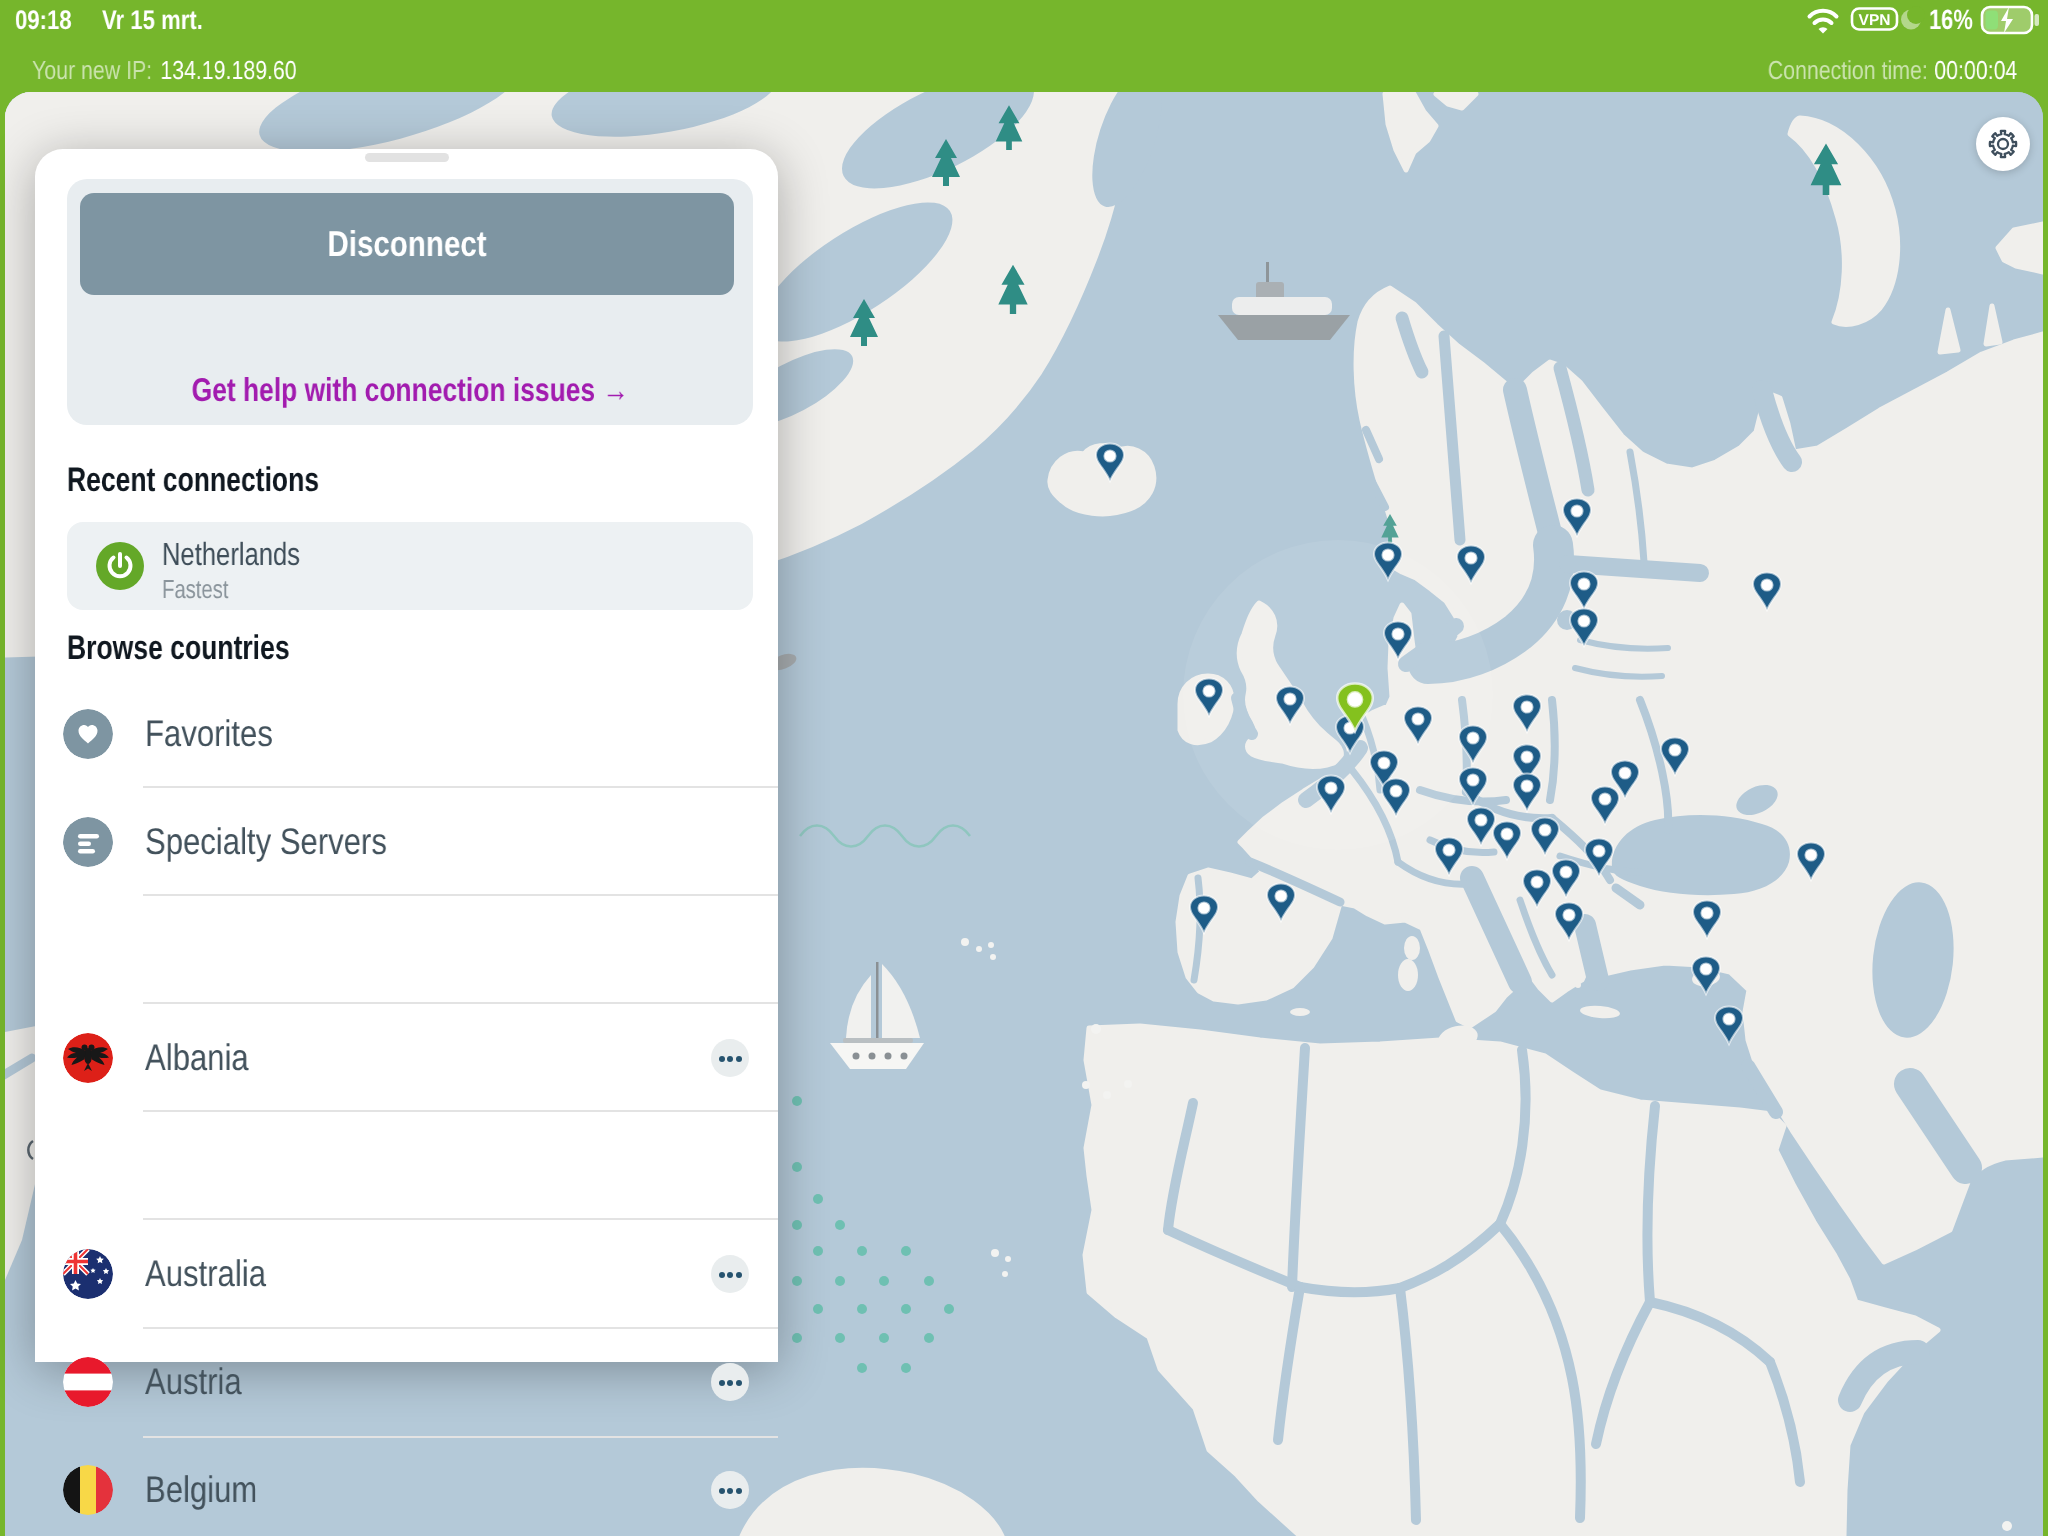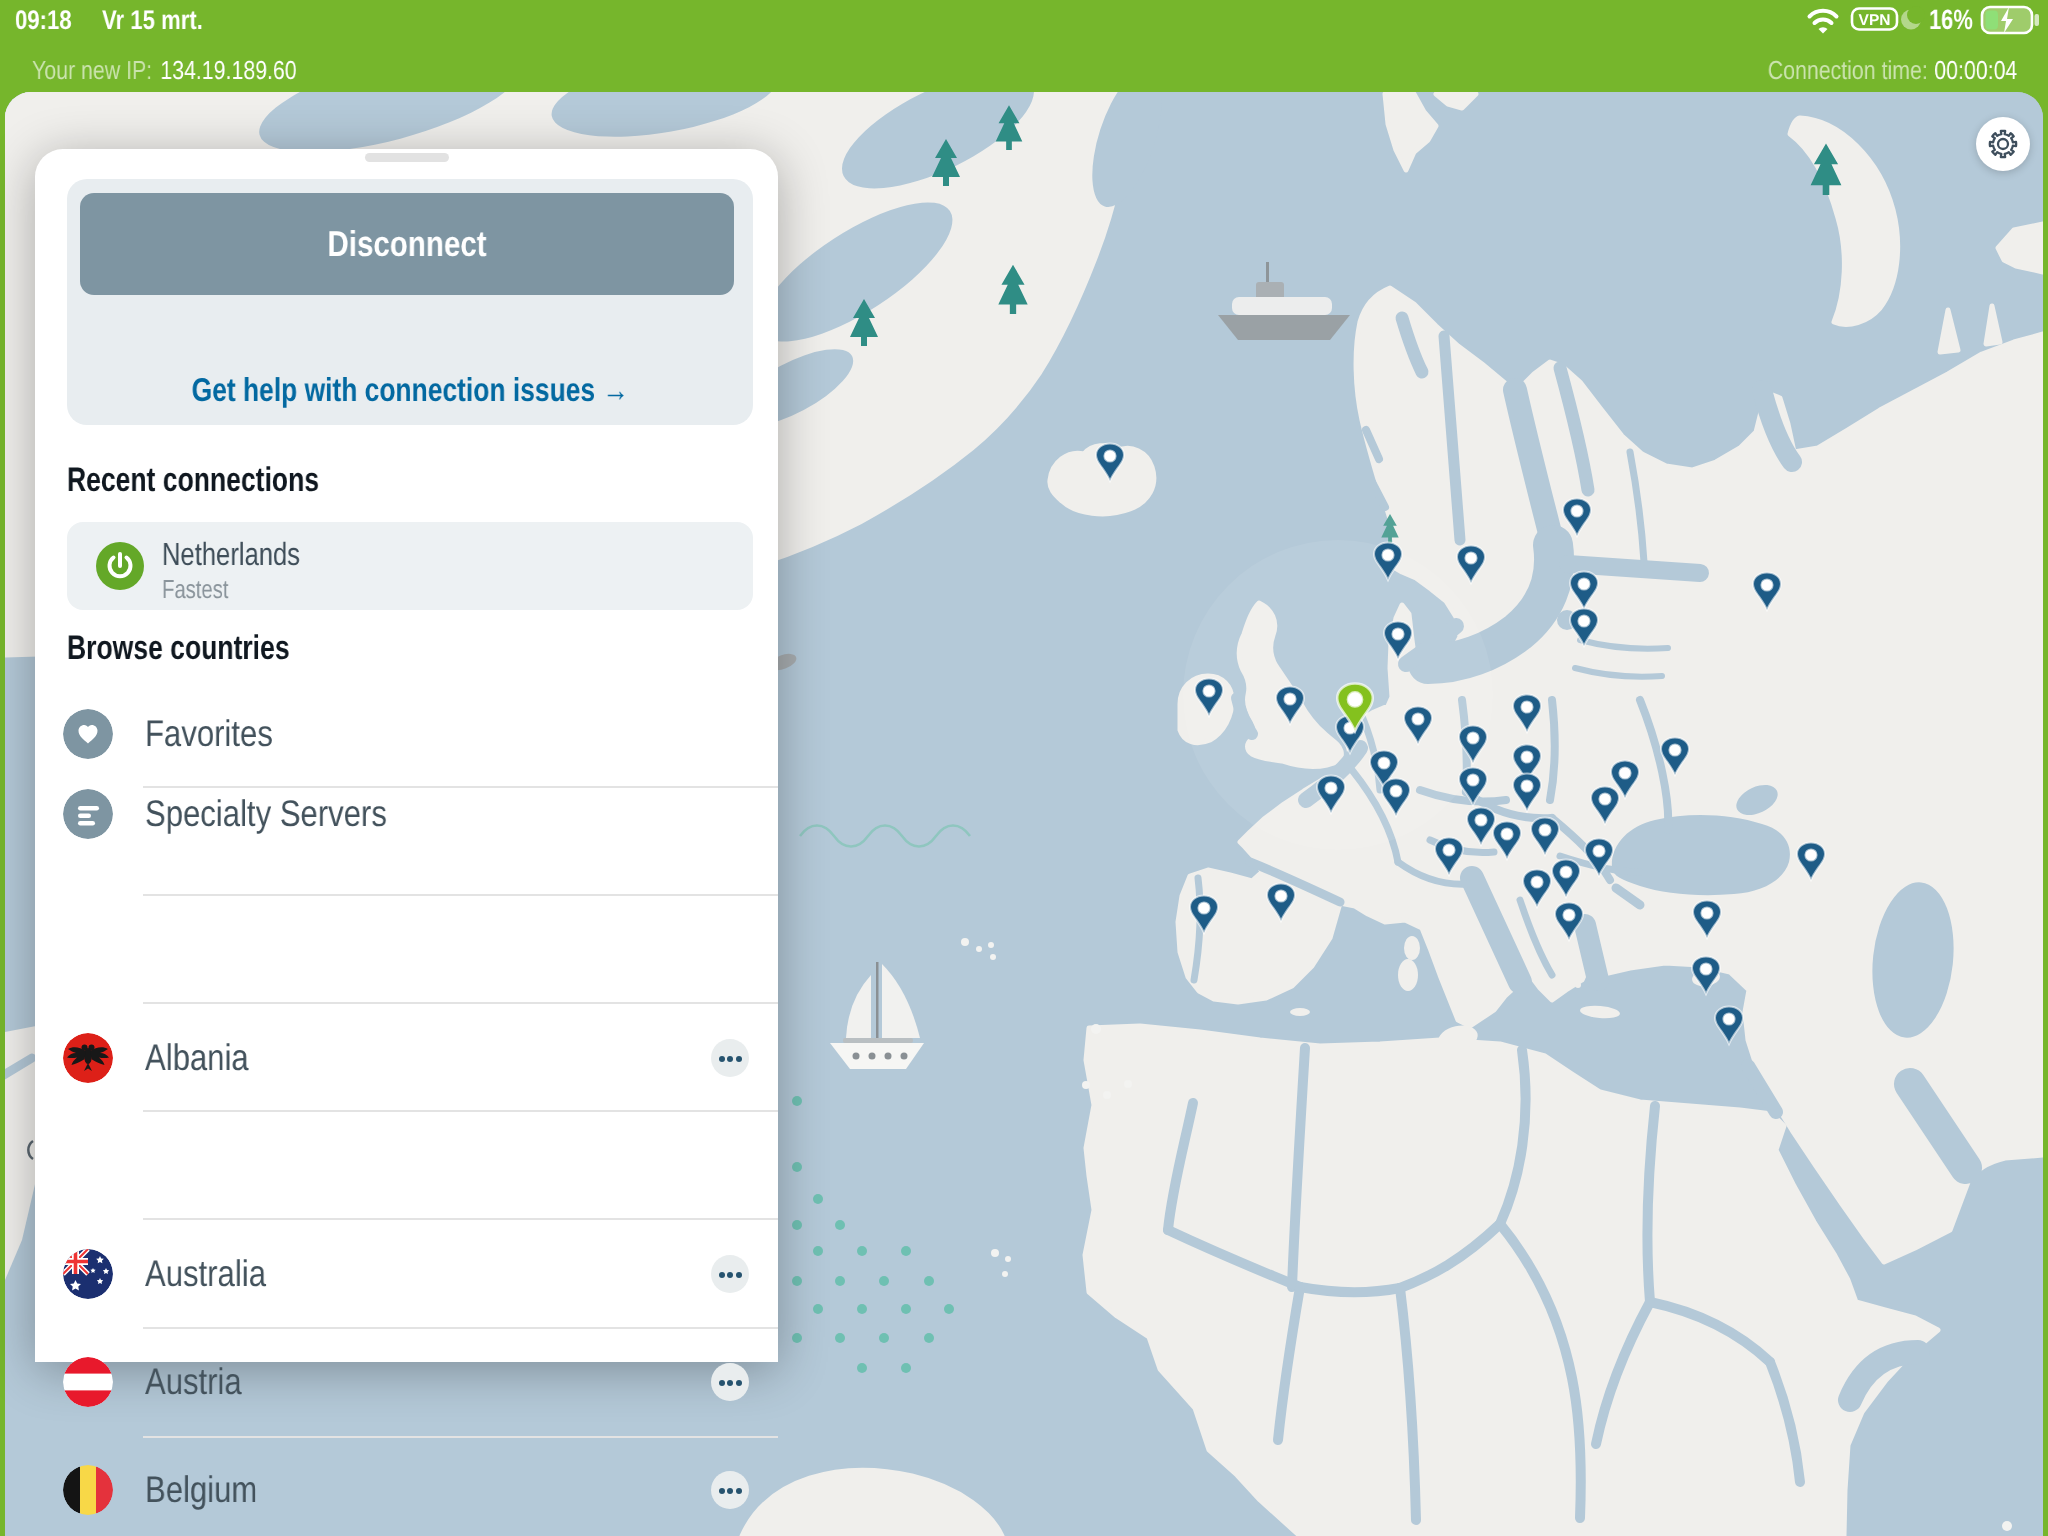--- a/index.html
+++ b/index.html
@@ -24,21 +24,21 @@
   #gear{position:absolute;left:1976px;top:117px;width:54px;height:54px;border-radius:50%;
     background:#fff;box-shadow:0 2px 8px rgba(0,0,0,0.18);}
   
   #panel{position:absolute;left:35px;top:149px;width:743px;height:1213px;background:#fff;
     border-radius:28px 28px 0 0;box-shadow:0 8px 50px rgba(0,0,0,0.30);}
   #handle{position:absolute;left:330px;top:4px;width:84px;height:9px;border-radius:5px;background:#e2e2e2;}
   #card1{position:absolute;left:32px;top:30px;width:686px;height:246px;background:#e8edf0;border-radius:20px;}
   #dbtn{position:absolute;left:13px;top:14px;width:654px;height:102px;background:#7e95a2;border-radius:14px;
     color:#fff;font-size:36px;font-weight:bold;text-align:center;line-height:102px;}
   #dbtn span{display:inline-block;transform:scaleX(0.82);will-change:transform;}
-  #help{position:absolute;left:0;width:100%;top:192px;text-align:center;font-size:33px;font-weight:bold;color:#0369a1;}
+  #help{position:absolute;left:0;width:100%;top:192px;text-align:center;font-size:33px;font-weight:bold;color:#a21caf;}
   #help span{display:inline-block;transform:scaleX(0.80);will-change:transform;}
   .h2{position:absolute;left:32px;font-size:34px;font-weight:bold;color:#101820;transform-origin:left center;transform:scaleX(0.78);will-change:transform;}
   #card2{position:absolute;left:32px;top:373px;width:686px;height:88px;background:#edf1f3;border-radius:16px;}
   #nlname{position:absolute;left:95px;top:14px;font-size:32px;color:#3f4e59;transform-origin:left center;transform:scaleX(0.80);will-change:transform;}
   #nlfast{position:absolute;left:95px;top:52px;font-size:26px;color:#8a949b;transform-origin:left center;transform:scaleX(0.78);will-change:transform;}
   .row{position:absolute;left:0;width:100%;height:108px;text-align:right;}
   .rowtxt{position:absolute;left:110px;top:50%;transform-origin:left center;transform:translateY(-50%) scaleX(0.84);font-size:37px;color:#43525c;will-change:transform;}
   .icon{position:absolute;left:28px;top:50%;margin-top:-25px;width:50px;height:50px;border-radius:50%;}
   .div{position:absolute;left:108px;right:0;height:2px;background:#e3e3e3;}
   .more{position:absolute;left:676px;top:50%;margin-top:-19px;width:38px;height:38px;border-radius:50%;background:#e9edee;}
@@ -376,21 +376,21 @@
 
     <div class="row" style="top:531px">
       <svg class="icon" viewBox="0 0 50 50">
           <circle cx="25" cy="25" r="25" fill="#7e95a2"></circle>
         <path d="M25 34.5 C21 31 15.5 27 15.5 21.8 C15.5 18.3 18.2 16 21.2 16 C23 16 24.3 17 25 18.2 C25.7 17 27 16 28.8 16 C31.8 16 34.5 18.3 34.5 21.8 C34.5 27 29 31 25 34.5 Z" fill="#fff"></path>
         </svg>
       <div class="rowtxt">Favorites</div>
     </div>
     <div class="div" style="top:637px"></div>
 
-    <div class="row" style="top:611px">
+    <div class="row" style="top:639px">
       <svg class="icon" viewBox="0 0 50 50">
           <circle cx="25" cy="25" r="25" fill="#7e95a2"></circle>
         <rect x="15" y="17" width="21" height="4.5" rx="2.25" fill="#fff"></rect>
         <rect x="15" y="24.5" width="13" height="4.5" rx="2.25" fill="#fff"></rect>
         <rect x="15" y="32" width="17" height="4.5" rx="2.25" fill="#fff"></rect>
         </svg>
       <div class="rowtxt">Specialty Servers</div>
     </div>
     <div class="div" style="top:745px"></div>
 

